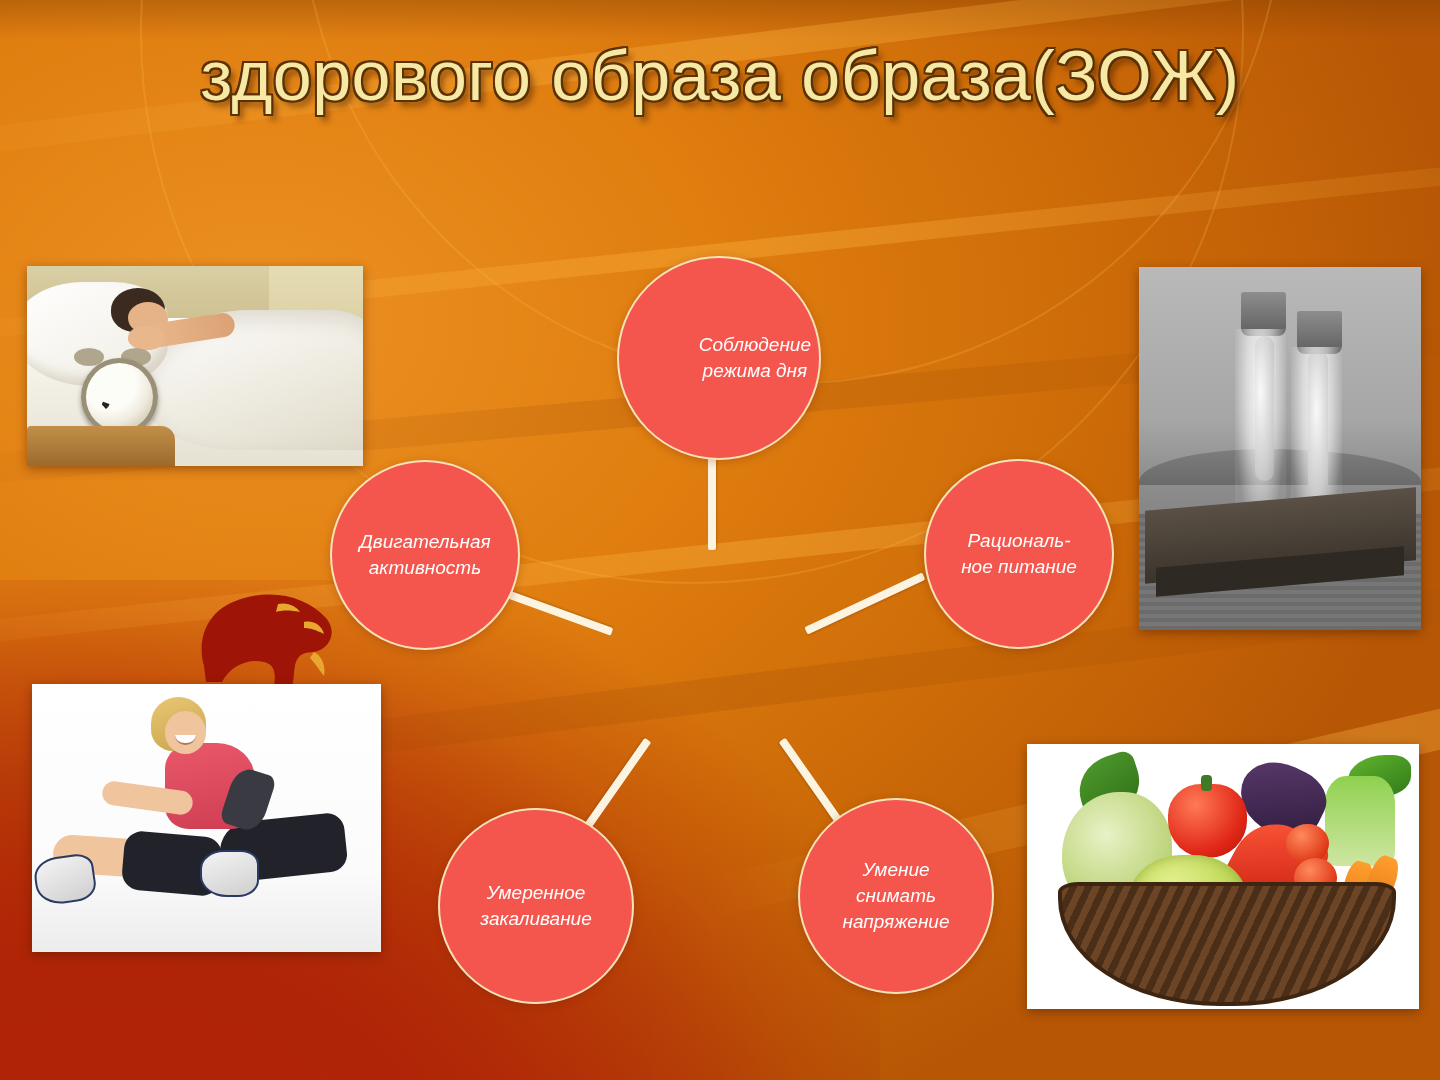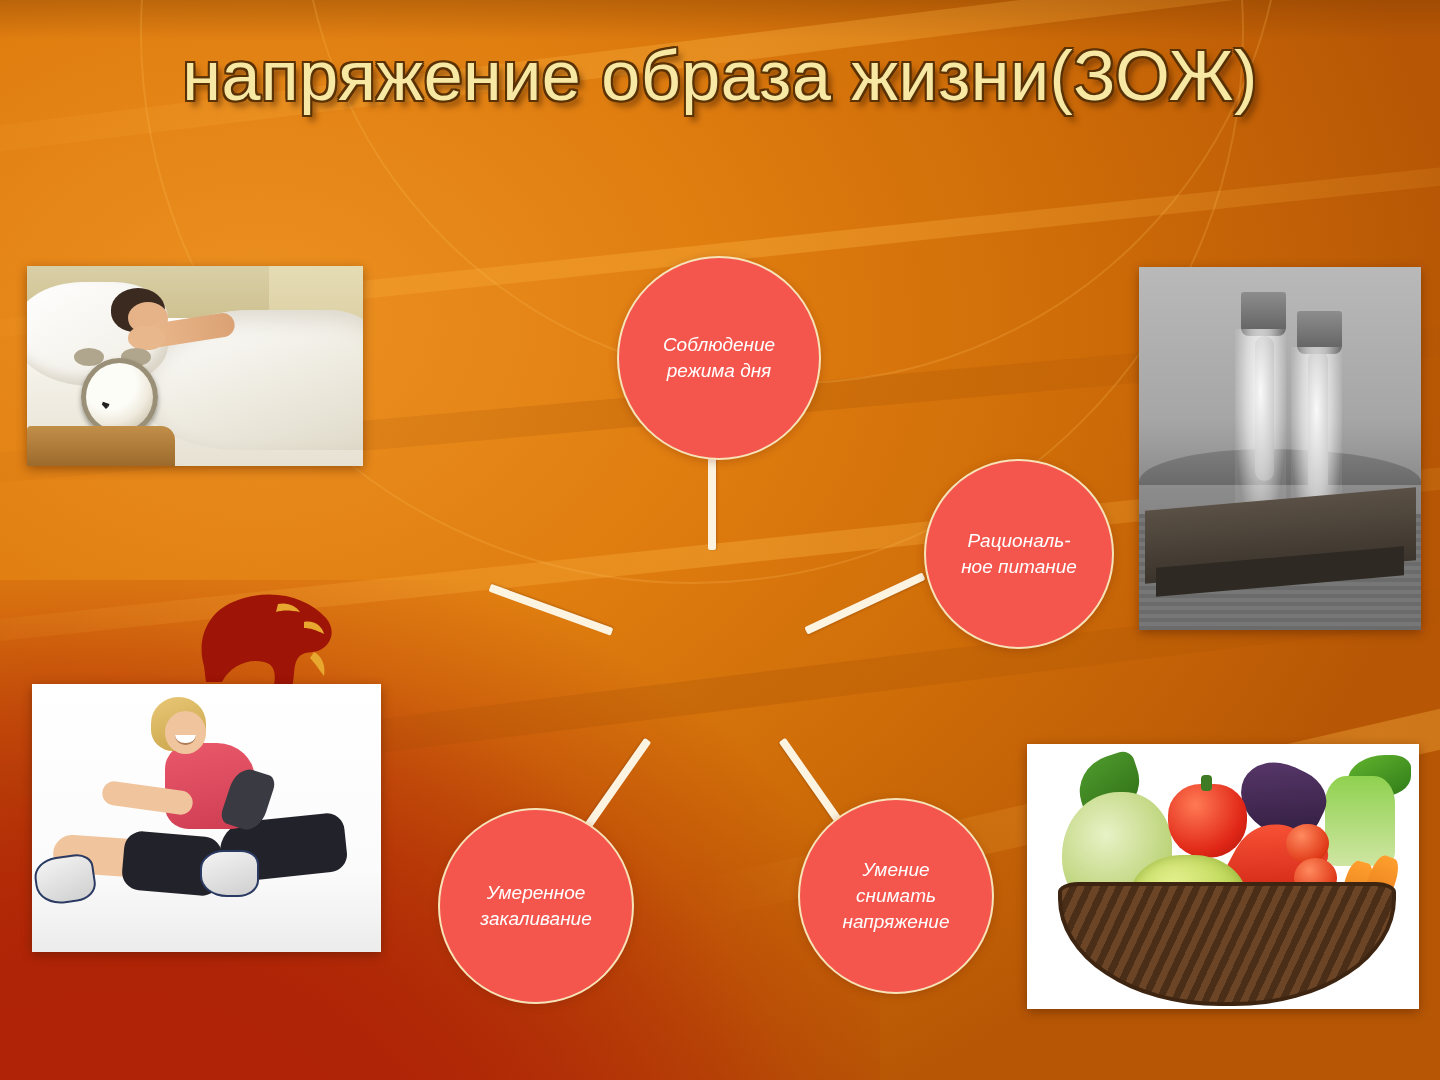--- a/index.html
+++ b/index.html
@@ -181,21 +181,21 @@
   <div class="swoosh" style="left:-200px;top:150px;width:1900px;height:26px;transform:rotate(-7deg);"></div>
   <div class="swoosh" style="left:-200px;top:340px;width:1900px;height:18px;transform:rotate(-6deg);"></div>
   <div class="swoosh dim" style="left:-200px;top:470px;width:1900px;height:30px;transform:rotate(-5deg);"></div>
   <div class="swoosh" style="left:-200px;top:640px;width:1900px;height:22px;transform:rotate(-6deg);"></div>
   <div class="swoosh dim" style="left:-200px;top:790px;width:1900px;height:34px;transform:rotate(-7deg);"></div>
   <div class="swoosh" style="left:700px;top:880px;width:1400px;height:40px;transform:rotate(-13deg);"></div>
   <div class="arc" style="left:140px;top:-520px;width:1100px;height:1100px;"></div>
   <div class="arc" style="left:300px;top:-600px;width:980px;height:980px;"></div>
 
   <div class="title">
-    <span class="l2">напряжение образа жизни(ЗОЖ)</span>
+    <span class="l2">здорового образа образа(ЗОЖ)</span>
   </div>
 
   <div class="photo ph-sleep">
     <div class="inner">
       <div class="wall"></div>
       <div class="wallR"></div>
       <div class="bedsheet"></div>
       <div class="duvet"></div>
       <div class="pillow"></div>
       <div class="head"></div>
@@ -277,30 +277,34 @@
 
   <div class="diagram">
 
     <div class="link" style="left:712px;top:546px;width:110px;transform:rotate(-90deg);transform-origin:left center;"></div>
     <div class="link" style="left:806px;top:627px;width:130px;transform:rotate(-25deg);transform-origin:left center;"></div>
     <div class="link" style="left:612px;top:628px;width:130px;transform:rotate(200deg);transform-origin:left center;"></div>
     <div class="link" style="left:648px;top:736px;width:130px;transform:rotate(125deg);transform-origin:left center;"></div>
     <div class="link" style="left:782px;top:736px;width:130px;transform:rotate(55deg);transform-origin:left center;"></div>
 
 
-    <div class="node" style="left:617px;top:256px;width:204px;height:204px;">
+    <div class="node" style="left:617px;top:256px;width:204px;height:204px;justify-content:flex-end;">
       <span>Соблюдение
 режима дня</span>
     </div>
 
     <div class="node" style="left:924px;top:459px;width:190px;height:190px;text-align:center;">
       <span>Рациональ-
 ное питание</span>
     </div>
 
+    <div class="node" style="left:330px;top:460px;width:190px;height:190px;">
+      <span>Двигательная
+активность</span>
+    </div>
 
     <div class="node" style="left:798px;top:798px;width:196px;height:196px;">
       <span>Умение
 снимать
 напряжение</span>
     </div>
 
     <div class="node" style="left:438px;top:808px;width:196px;height:196px;">
       <span>Умеренное
 закаливание</span>

